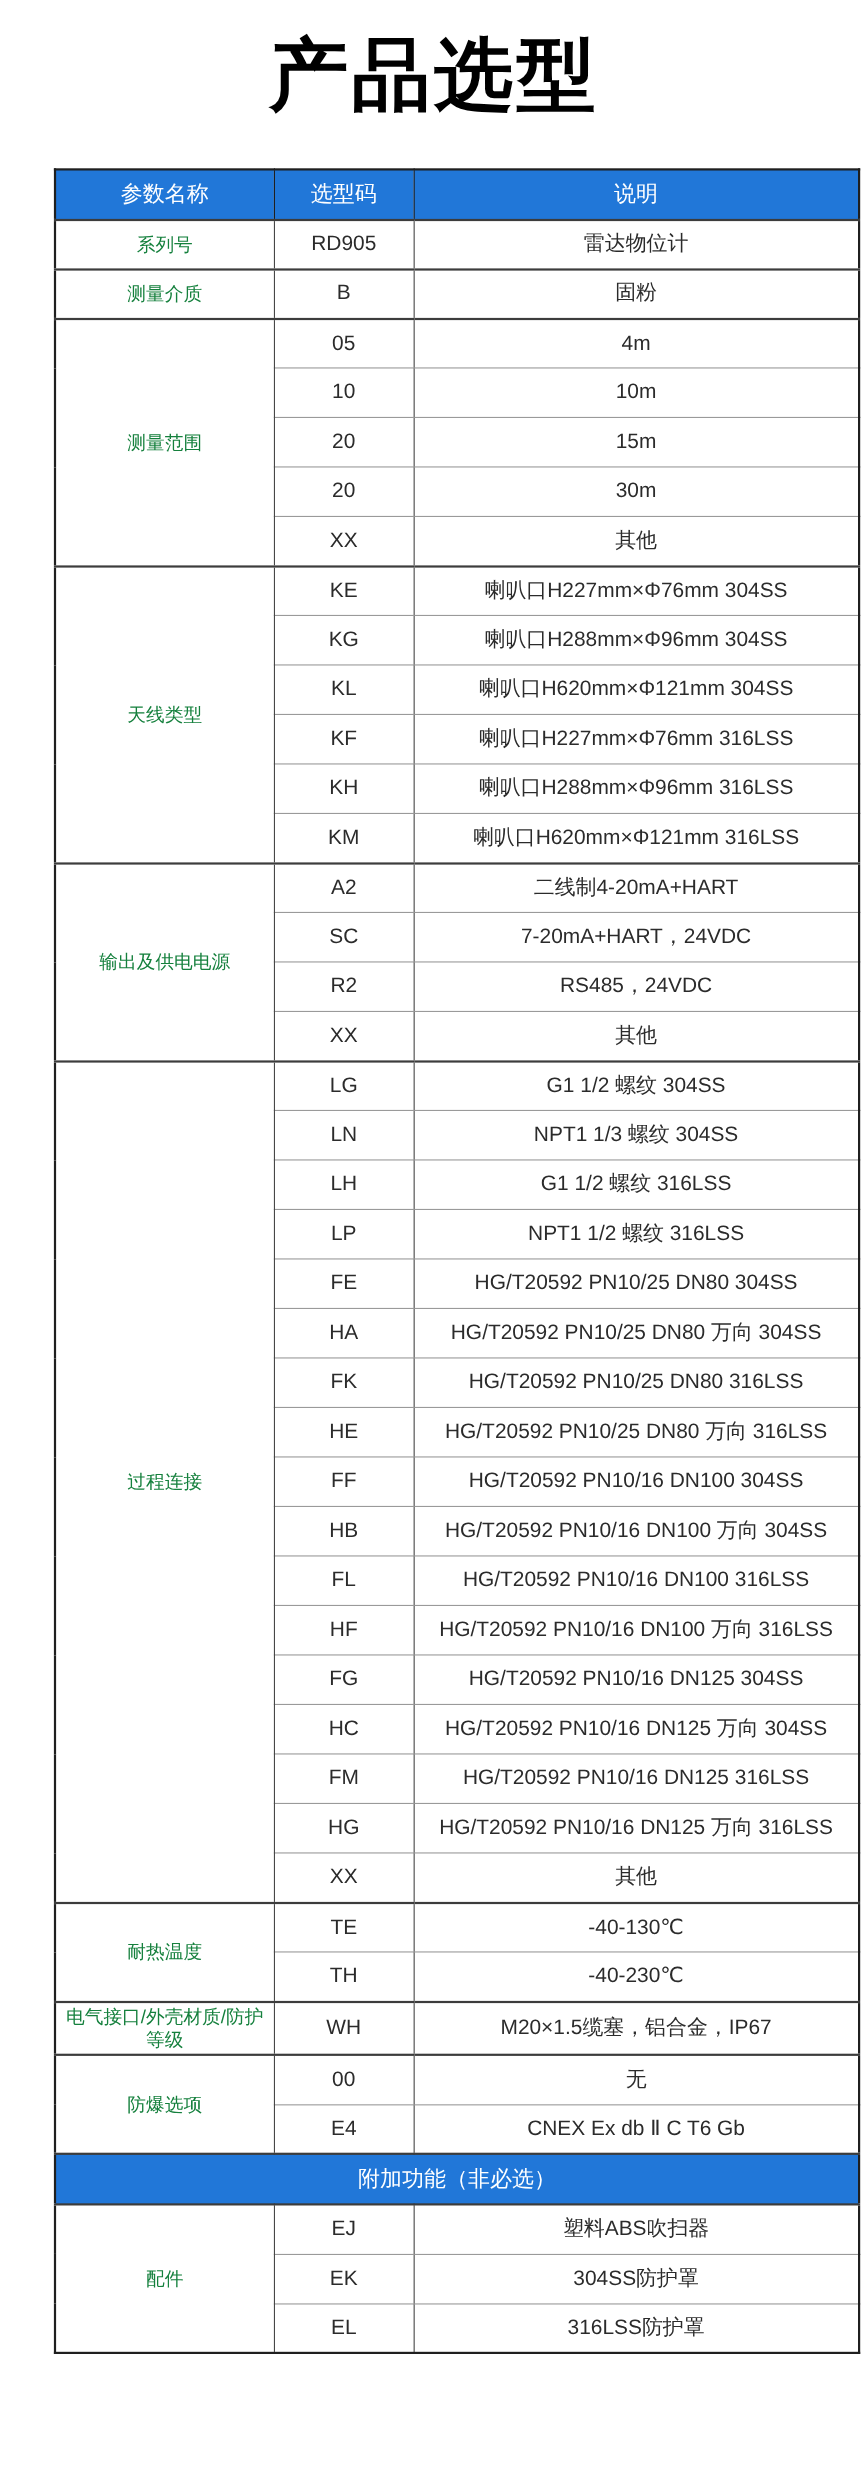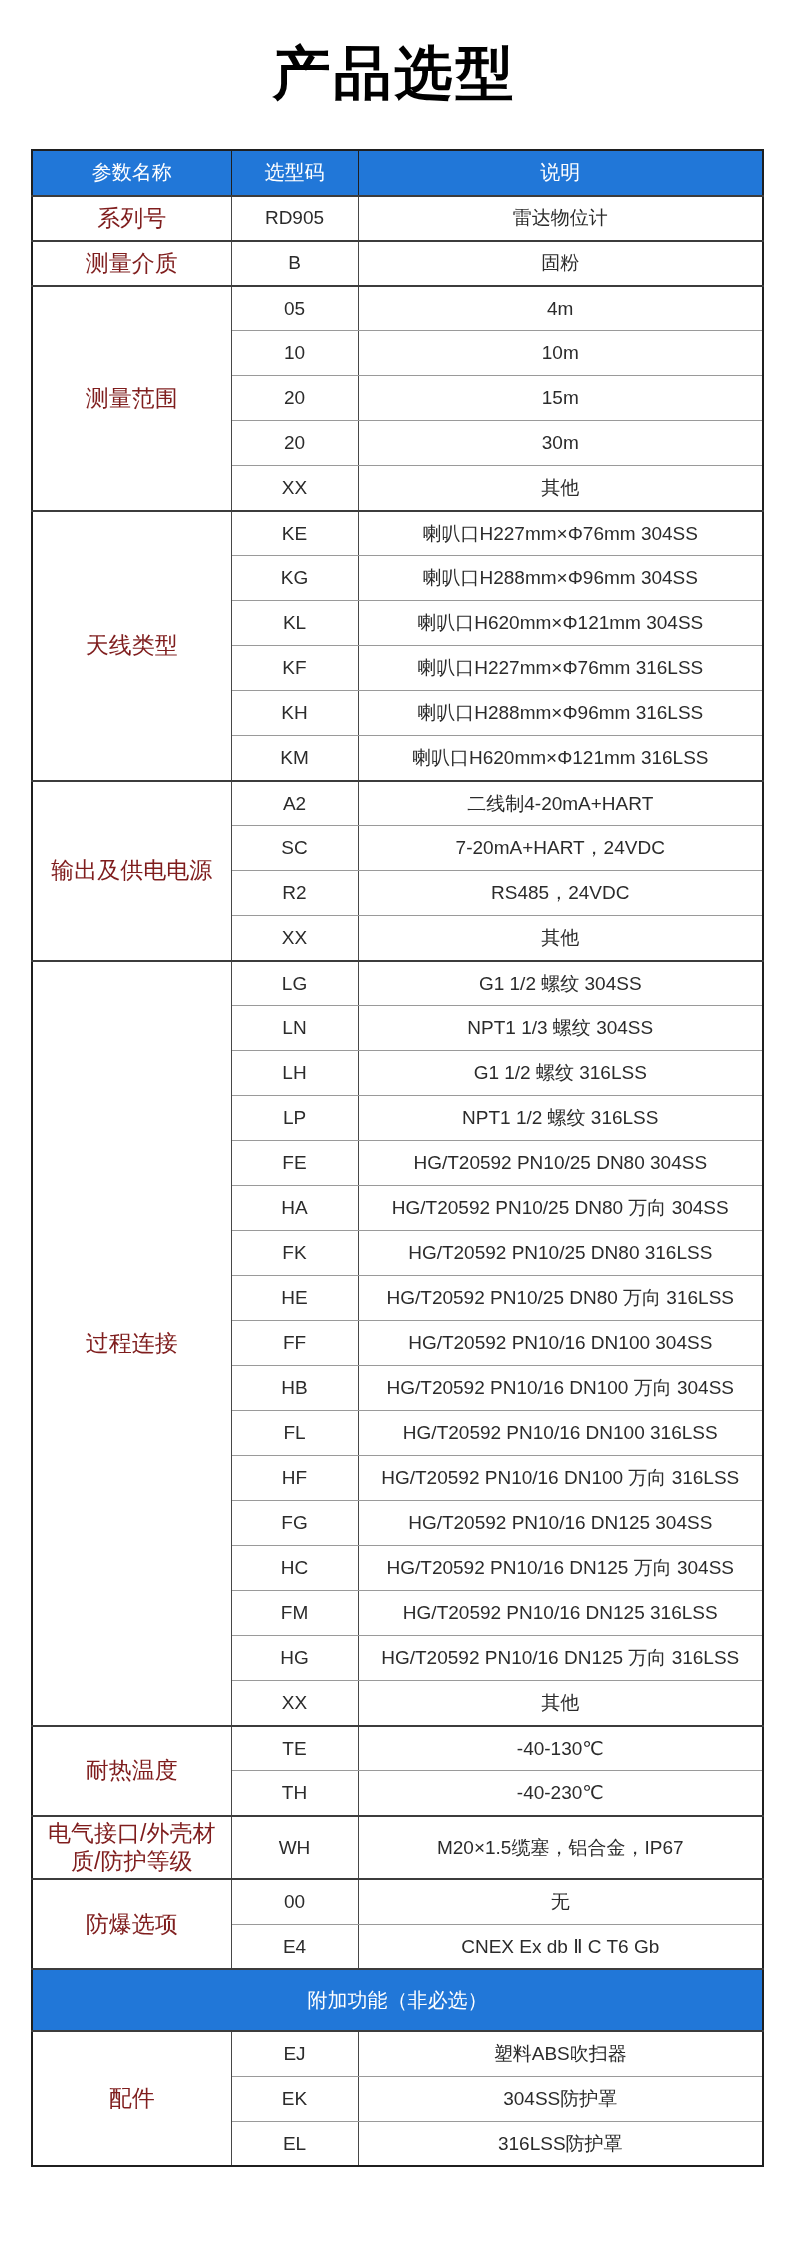--- a/index.html
+++ b/index.html
@@ -4,52 +4,52 @@
 <style>
   :root { --accent: #2177D8; --outer: #1f1f1f; --grid-v: #474747; --grid-h: #9a9a9a; --section: #3c3c3c; }
   * { box-sizing: border-box; }
   html, body { margin: 0; padding: 0; }
   body {
     width: 789px; height: 2255px; background: #ffffff;
     font-family: "Liberation Sans", "DejaVu Sans", sans-serif;
     color: #262626;
   }
   .page-title {
-    margin: 40px 0 0 0; padding: 0;
-    text-align: center; font-size: 58px; font-weight: 900;
+    margin: 28px 0 0 0; padding: 0;
+    text-align: center; font-size: 72px; font-weight: 900;
     color: #000000; letter-spacing: 3px; line-height: 1.15;
   }
   table.sel-table {
     border-collapse: collapse; table-layout: fixed;
-    margin: 42px 0 0 31px; width: 731px;
+    margin: 42px 0 0 49px; width: 731px;
     border: 2px solid var(--outer);
   }
   col.c-param { width: 199px; }
   col.c-code  { width: 127px; }
   col.c-desc  { width: 405px; }
   th {
     background: var(--accent); color: #ffffff;
     font-size: 20px; font-weight: 500; height: 46px;
     border: 1px solid var(--outer);
     text-align: center;
   }
   td {
     height: 45px; text-align: center; vertical-align: middle;
     font-size: 19px; color: #2b2b2b; padding: 2px 8px;
     border-top: 1px solid var(--grid-h);
     border-bottom: 1px solid var(--grid-h);
     border-left: 1px solid var(--grid-v);
     border-right: 1px solid var(--grid-v);
     line-height: 1.25;
   }
-  td.param { font-size: 23px; color: #7f1d1d; }
+  td.param { font-size: 17px; color: #15803d; }
   tr.section-start > td { border-top: 2px solid var(--section); }
   td.banner {
     background: var(--accent); color: #ffffff; font-size: 20px;
-    height: 62px; border-top: 2px solid var(--section); border-bottom: 2px solid var(--section);
+    height: 46px; border-top: 2px solid var(--section); border-bottom: 2px solid var(--section);
   }
 </style>
 </head>
 <body>
 
 <h1 class="page-title">产品选型</h1>
 
 <table class="sel-table">
   <colgroup>
     <col class="c-param">

